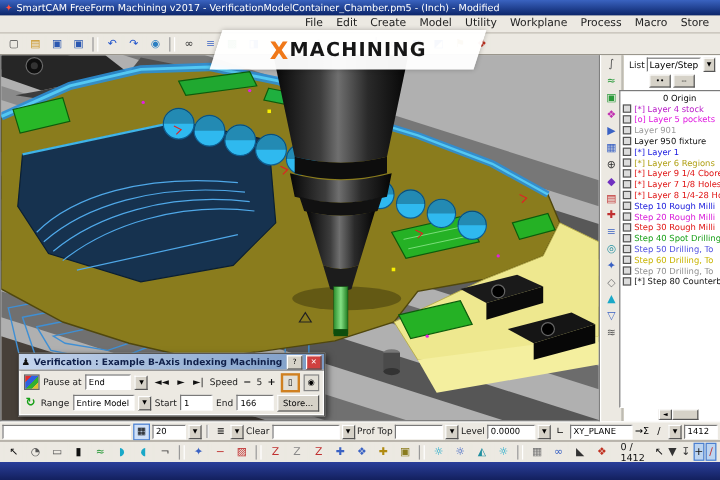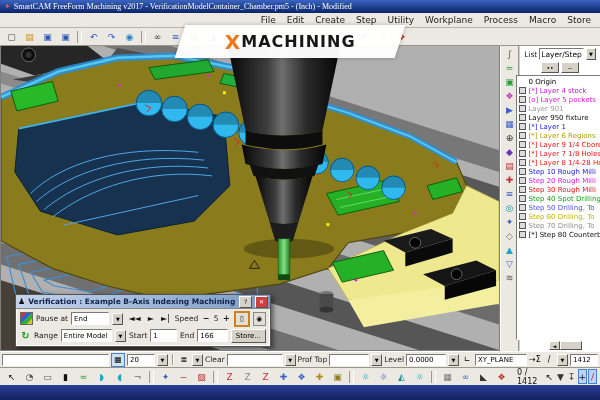--- a/index.html
+++ b/index.html
@@ -2,21 +2,21 @@
 <html><head>
 <meta charset="utf-8">
 <style>
   html,body{margin:0;padding:0;}
   body{width:600px;height:400px;overflow:hidden;font-family:"DejaVu Sans",sans-serif;font-size:9px;background:#d6d2c8;}
   .app{width:600px;height:400px;display:flex;flex-direction:column;position:relative;overflow:hidden;}
 
   
   .titlebar{height:13px;background:linear-gradient(#3a63c0,#0b2468);color:#fff;display:flex;align-items:center;gap:3px;padding:0 4px;font-size:8px;flex:none;}
   .appicon{color:#ff5040;font-size:8px;}
-  .titletext{white-space:nowrap;overflow:hidden;font-family:Liberation Serif, serif;}
+  .titletext{white-space:nowrap;overflow:hidden;}
 
   
   .menubar{height:14px;background:#ece9e2;border-bottom:1px solid #b8b4aa;display:flex;align-items:center;gap:1px;padding:0 4px;flex:none;justify-content:flex-end;}
   .mi{padding:0 5px;color:#222;}
 
   
   .toolbar-top{height:17px;background:#ece9e2;border-bottom:1px solid #9a968c;display:flex;align-items:center;gap:1px;padding:0 3px;flex:none;}
   .ico{width:15px;height:14px;display:flex;align-items:center;justify-content:center;font-size:9px;background:#ece9e2;border:1px solid #ece9e2;}
   .ico.sep{width:3px;border:none;border-left:1px solid #999;border-right:1px solid #fff;height:12px;margin:0 2px;background:none;}
   .ico.dim{color:#b3b0a6 !important;}
@@ -97,21 +97,21 @@
   <div class="titlebar">
     <span class="appicon">✦</span>
     <span class="titletext">SmartCAM FreeForm Machining v2017 - VerificationModelContainer_Chamber.pm5 - (Inch) - Modified</span>
   </div>
 
   <div class="menubar">
 
   <span class="mi">File</span>
       <span class="mi">Edit</span>
       <span class="mi">Create</span>
-      <span class="mi">Step</span>
+      <span class="mi">Model</span>
       <span class="mi">Utility</span>
       <span class="mi">Workplane</span>
       <span class="mi">Process</span>
       <span class="mi">Macro</span>
       <span class="mi">Store</span>
     </div>
 
   <div class="toolbar-top">
 
   <span class="ico" style="color: rgb(68, 68, 68);">▢</span>
@@ -362,21 +362,21 @@
         <span class="pl-dd">▼</span>
       </div>
       <div class="panel-btns">
         <span class="pbtn">••</span>
         <span class="pbtn">--</span>
       </div>
       <div class="ltree">
 
           <div class="lrow nb">
             <span class="lbox"></span>
-            <span class="ltxt" style="color: rgb(0, 0, 0);">0 Origin</span>
+            <span class="ltxt" style="color: rgb(0, 0, 0); margin-left: 24px;">0 Origin</span>
           </div>
 
           <div class="lrow">
             <span class="lbox"></span>
             <span class="ltxt" style="color: rgb(184, 24, 200);">[*] Layer 4 stock</span>
           </div>
 
           <div class="lrow">
             <span class="lbox"></span>
             <span class="ltxt" style="color: rgb(224, 24, 224);">[o] Layer 5 pockets</span>

